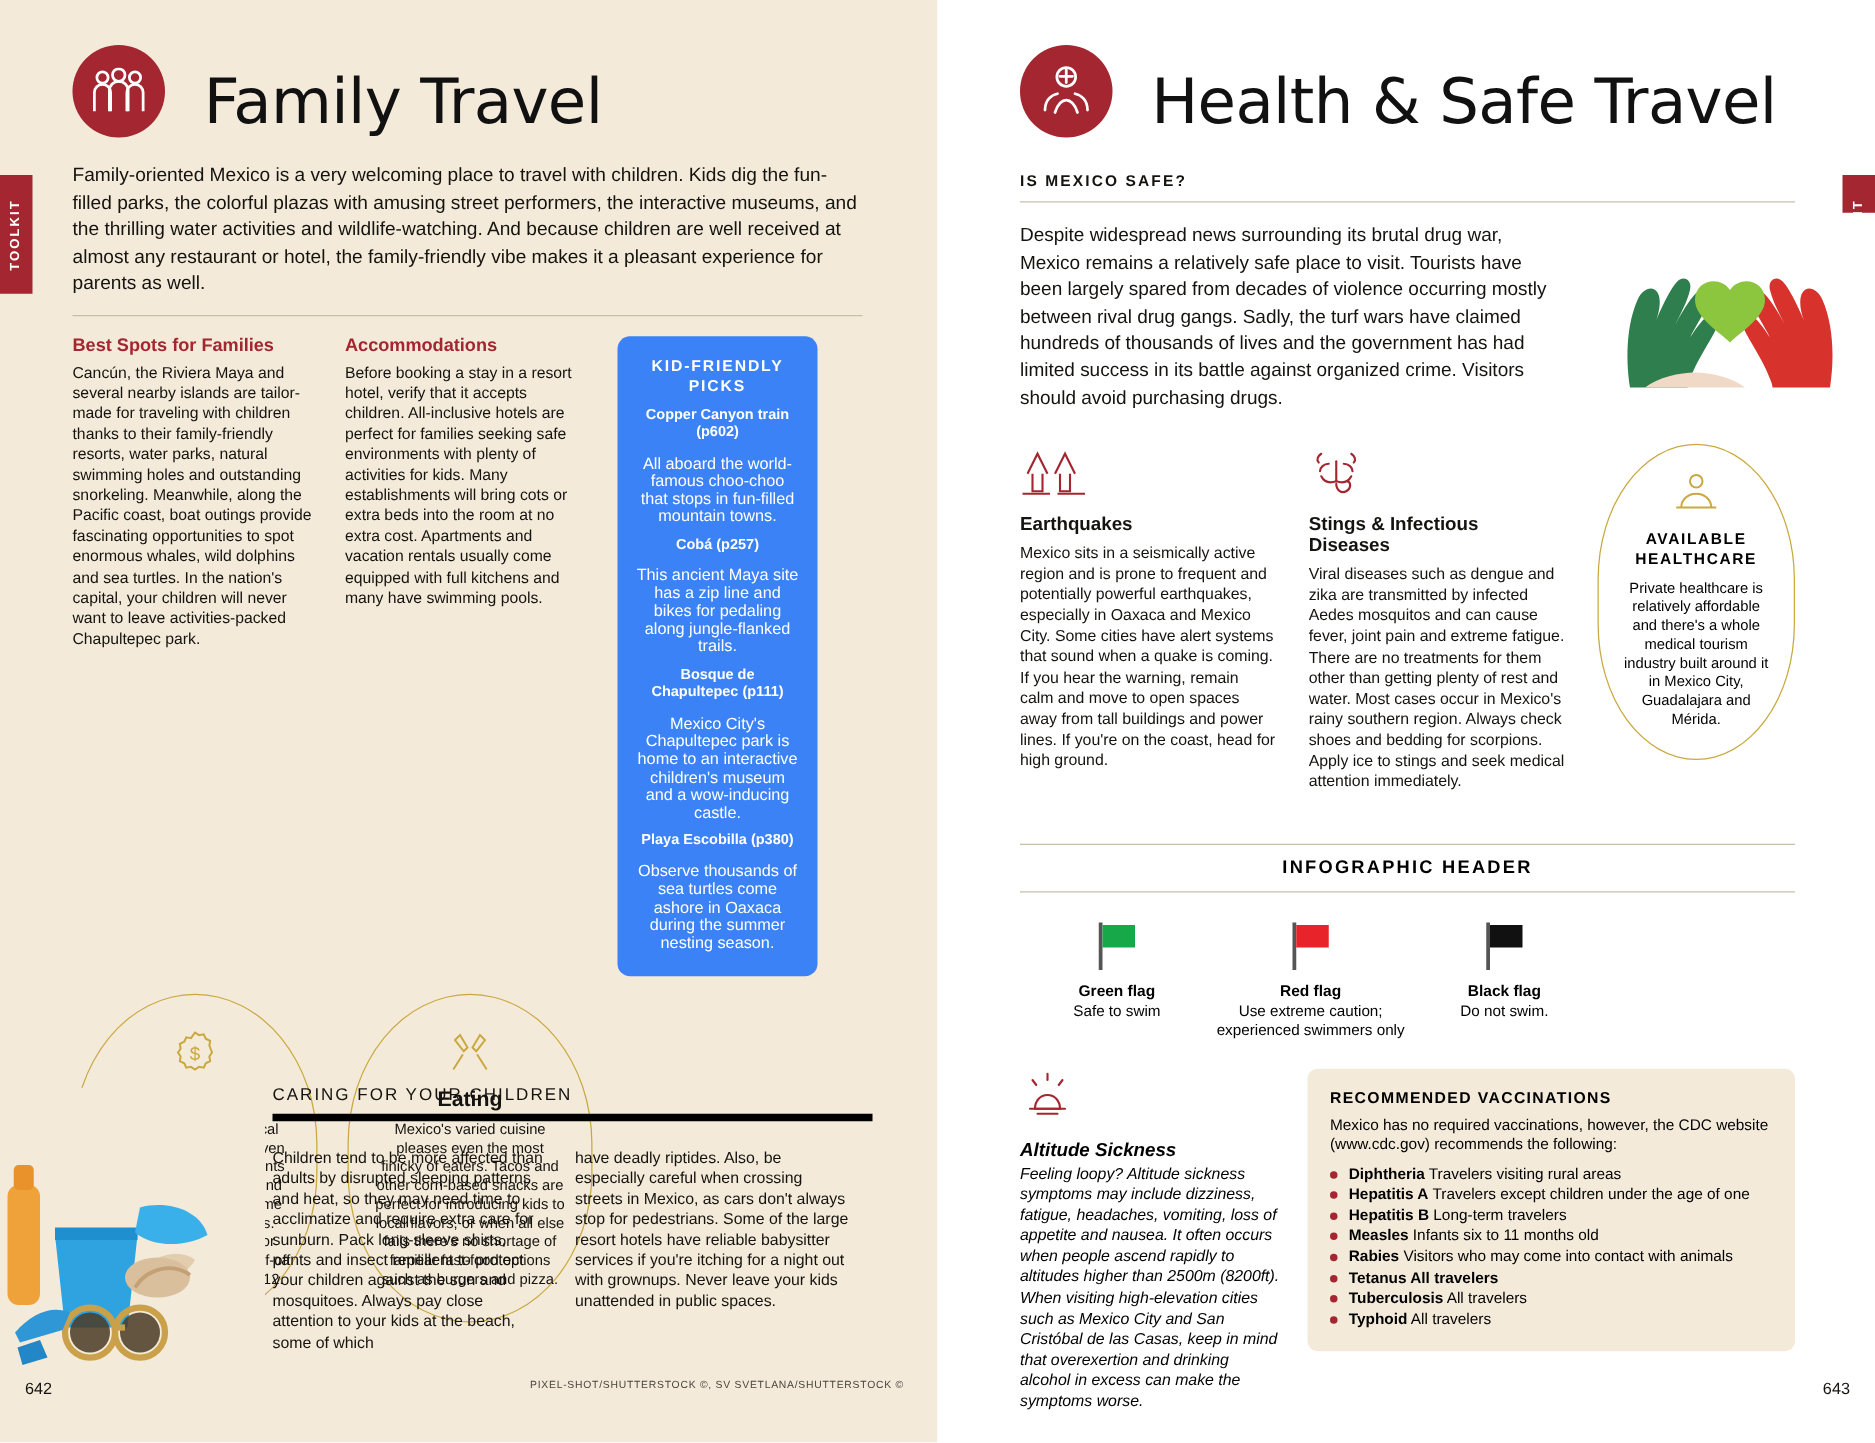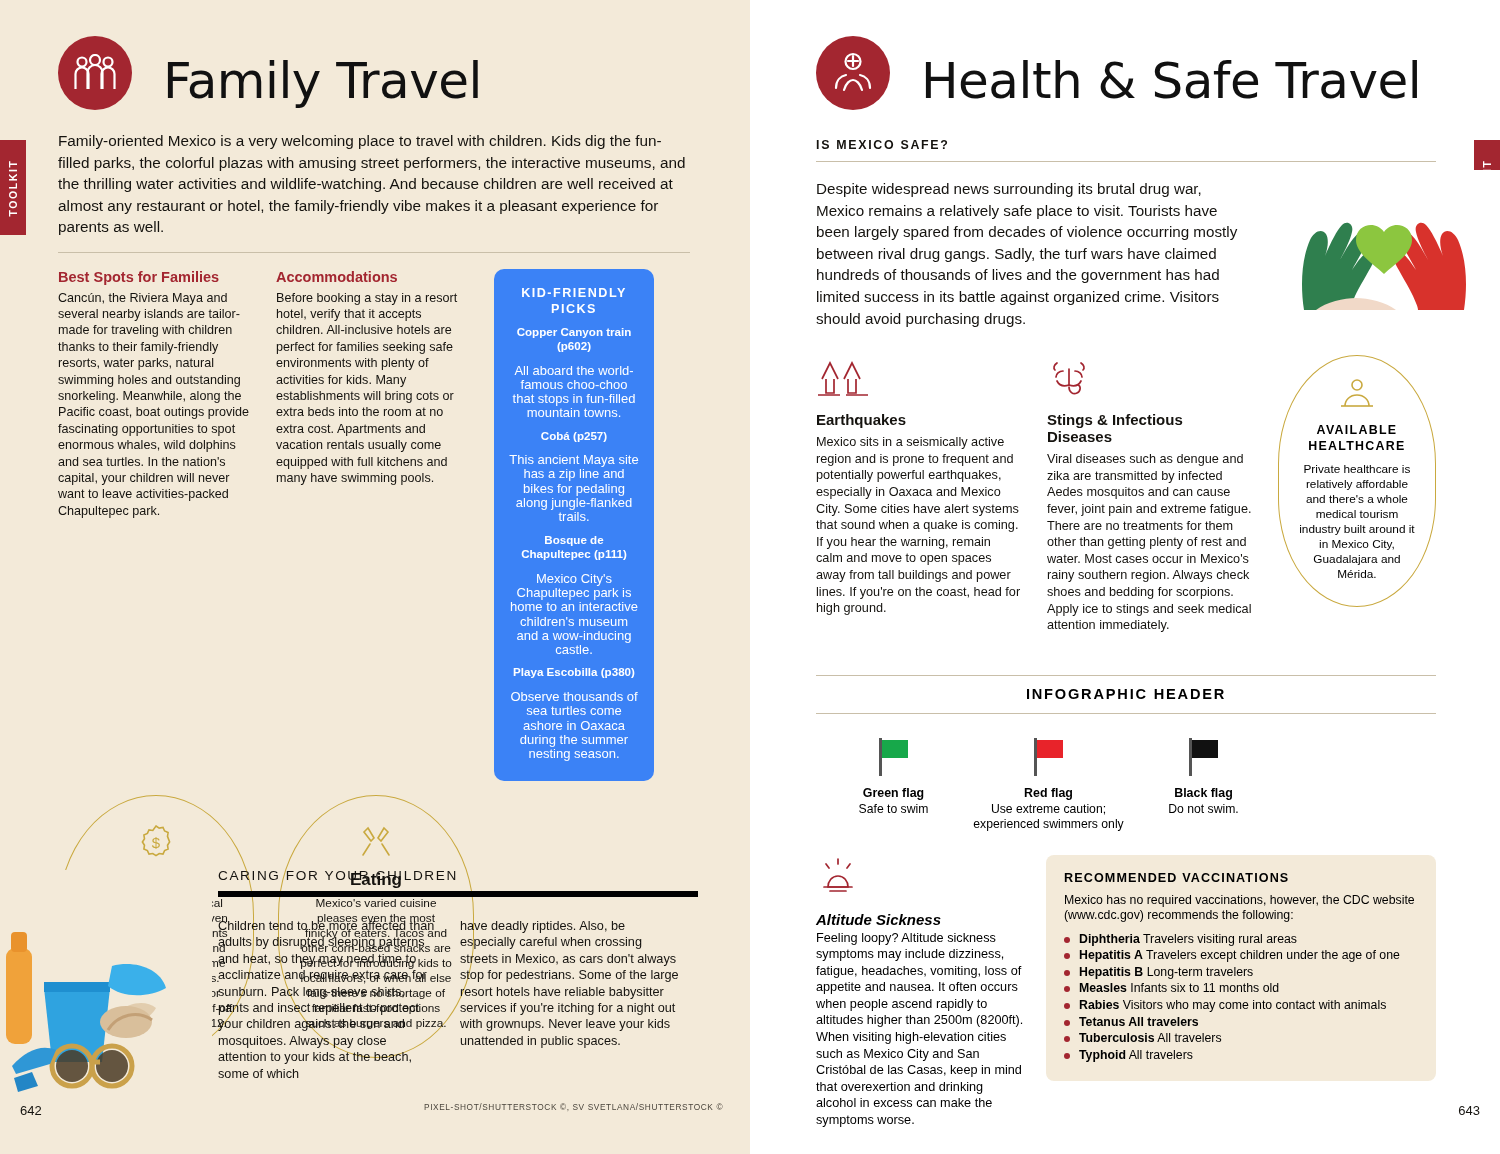--- a/index.html
+++ b/index.html
@@ -92,21 +92,21 @@
   .r-sec-head {
     font-size:12.4px; font-weight:bold; letter-spacing:1.7px; color:#15130f;
     border-bottom:1px solid #c9bfa9; padding-bottom:9px; margin-top:28px;
   }
   .safe-body { font-size:15.2px; line-height:21.6px; color:#15130f; margin-top:16px; width:425px; }
 
   .hands {
     position:absolute; right:-4px; top:170px; width:240px; height:150px;
   }
 
-  .three-cols { display:flex; gap:26px; margin-top:26px; align-items:flex-start; }
+  .three-cols { display:flex; gap:26px; margin-top:26px; align-items:flex-start;justify-content:flex-end; }
   .tc { width:208px; }
   .tc .ic { height:42px; margin-bottom:14px; }
   .tc h3 { font-size:15px; margin:0 0 6px; color:#15130f; }
   .tc p { font-size:12.7px; line-height:16.6px; margin:0; color:#15130f; }
 
   .oval-right {
     width:160px; border:1px solid #c9a93f; border-radius:80px/110px;
     padding:20px 16px 24px; text-align:center;
   }
   .oval-right .ov-title {
@@ -121,21 +121,21 @@
   }
   .flags { display:flex; margin-top:18px; }
   .flag-item { width:155px; text-align:center; }
   .flag-item .fl { height:46px; margin-bottom:8px; }
   .flag-item .fn { font-size:12.4px; font-weight:bold; margin-bottom:2px; }
   .flag-item .fd { font-size:12.2px; line-height:15.4px; }
 
   .bottom-row { display:flex; gap:22px; margin-top:22px; align-items:flex-start; }
   .alt { width:208px; }
   .alt h3 { font-size:15px; margin:12px 0 2px;font-style:italic; }
-  .alt p { font-size:12.7px; line-height:16.6px; margin:0; }
+  .alt p { font-size:12.7px; line-height:16.6px; margin:0;font-style:italic; }
 
   .vax {
     width:390px; background:#f3ead9; border-radius:8px; padding:16px 18px 18px;
   }
   .vax h4 { font-size:12.6px; font-weight:bold; letter-spacing:1.1px; margin:0 0 8px; }
   .vax p { font-size:12.3px; line-height:15.6px; margin:0 0 7px; }
   .vax ul { margin:0; padding:0; list-style:none; }
   .vax li { font-size:12.3px; line-height:16.6px; padding-left:15px; position:relative; }
   .vax li:before {
     content:""; position:absolute; left:0; top:6px; width:6px; height:6px;

